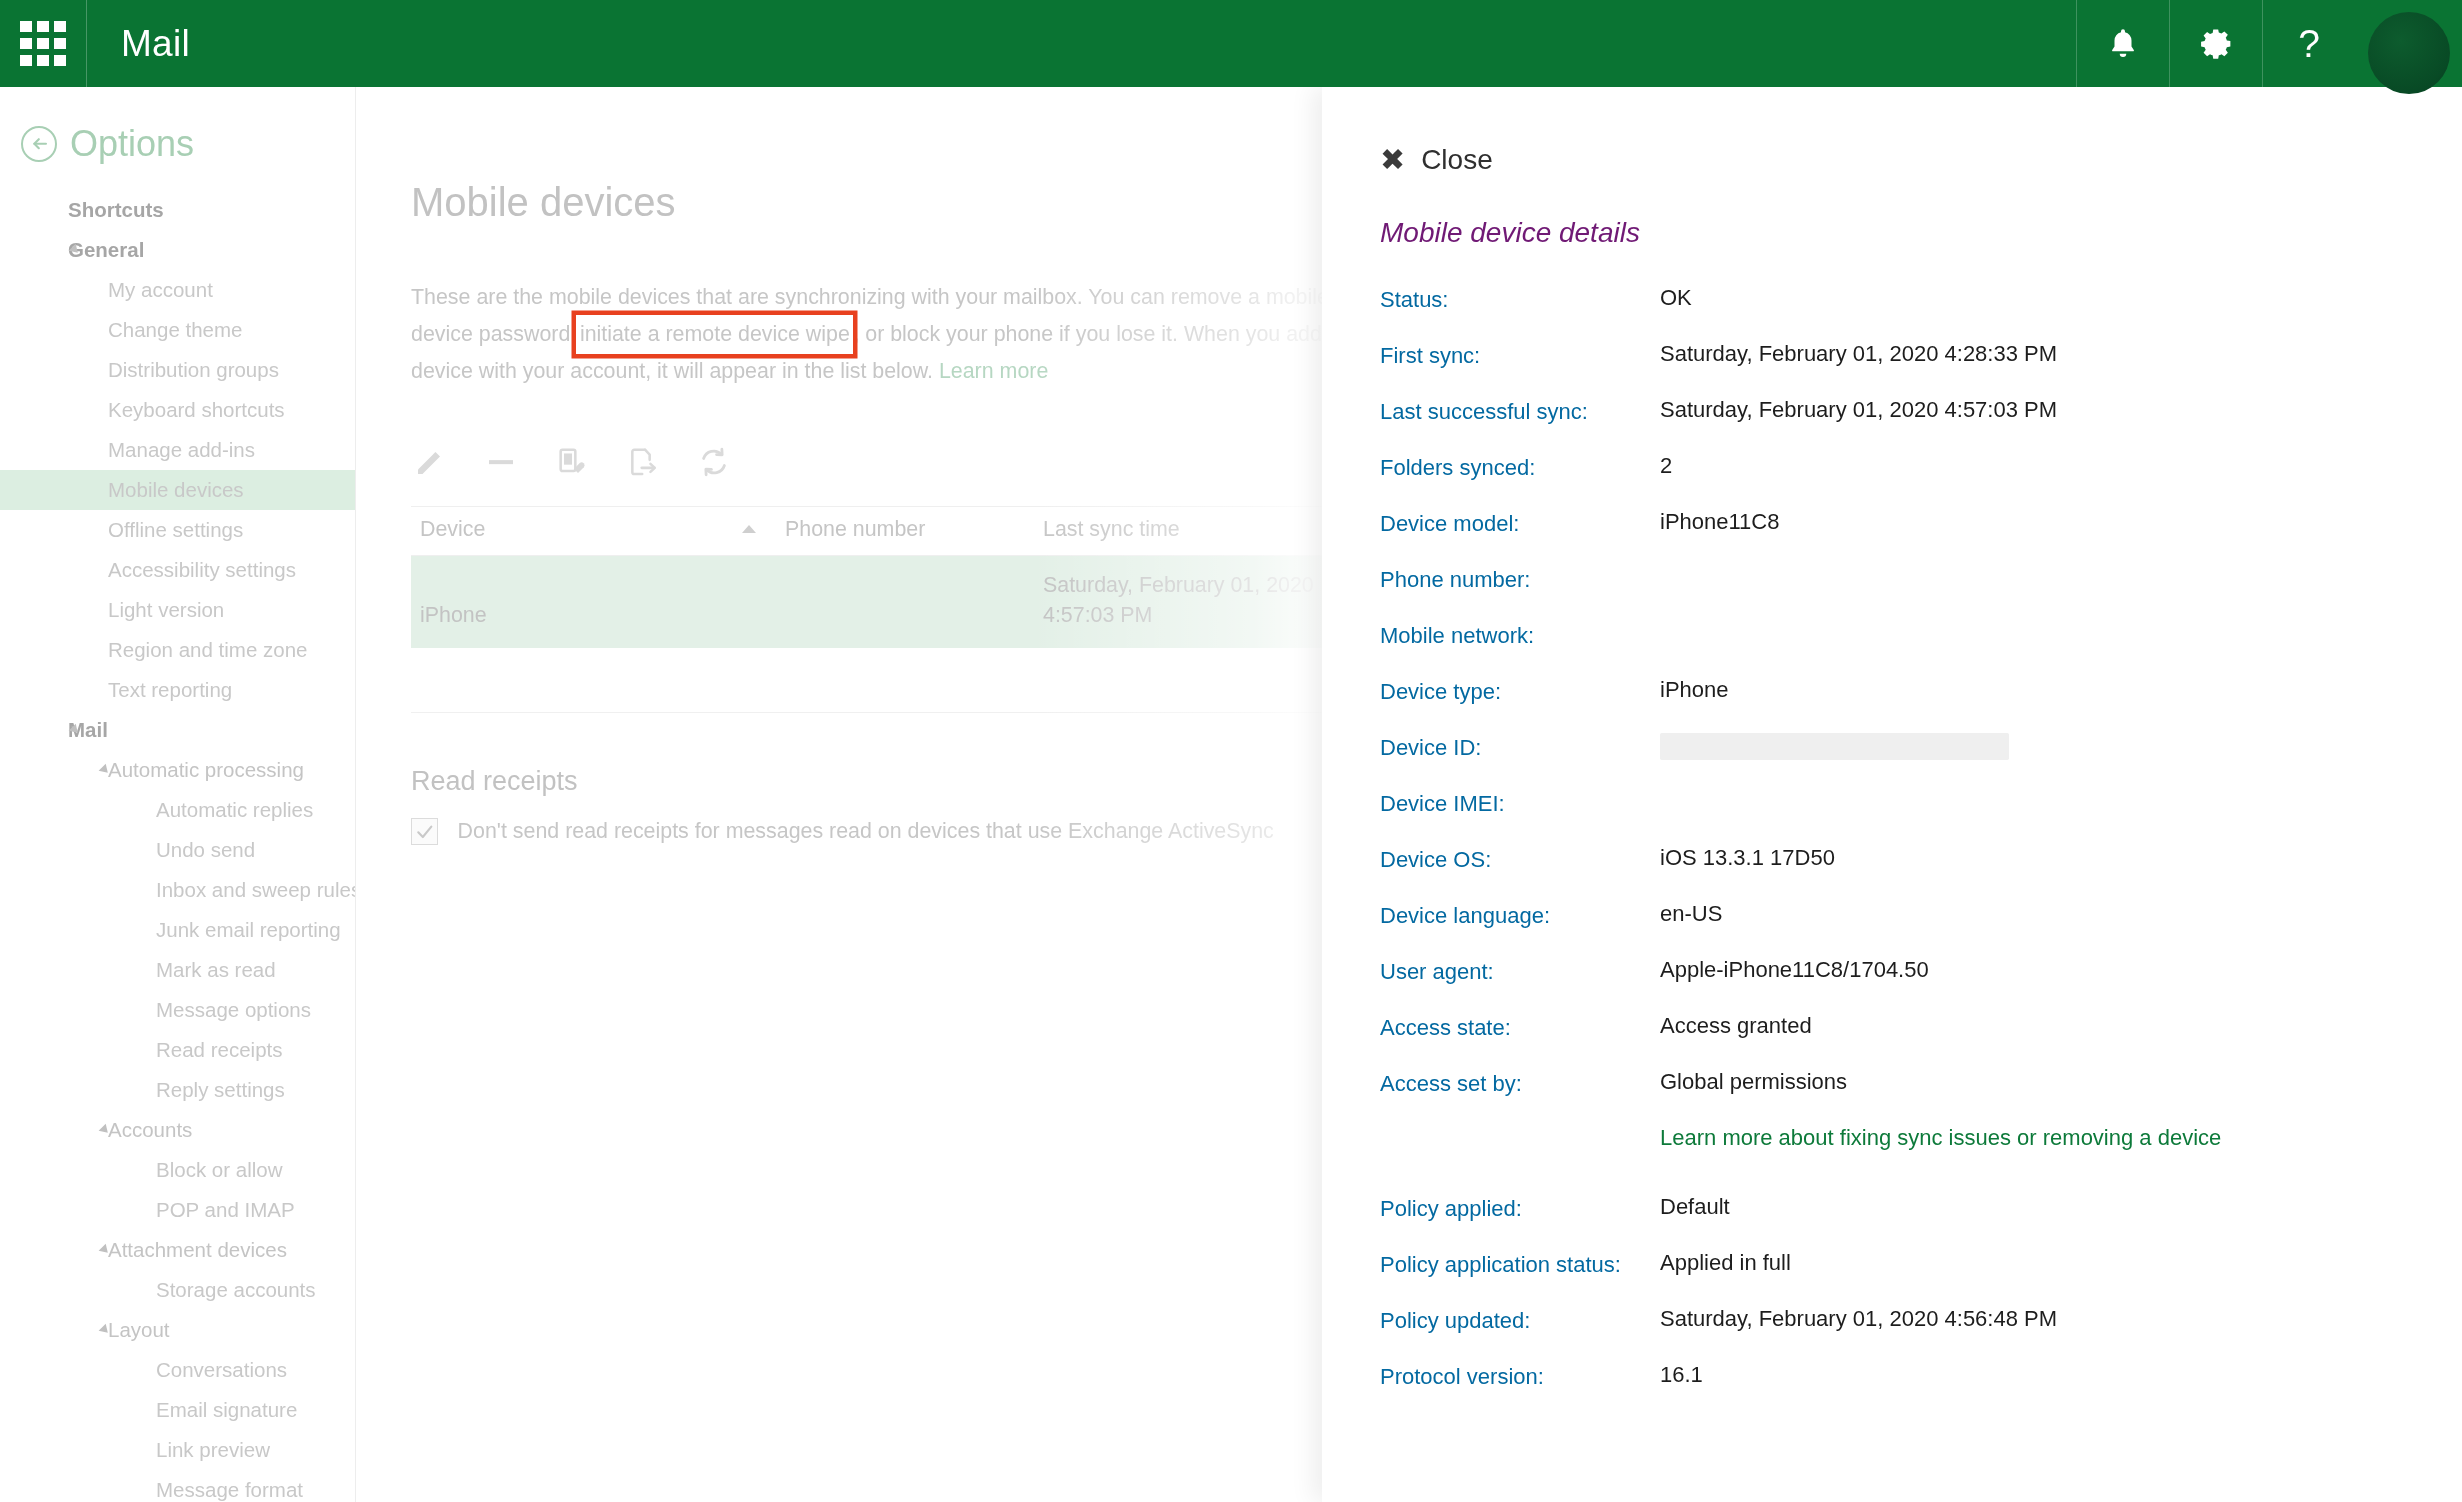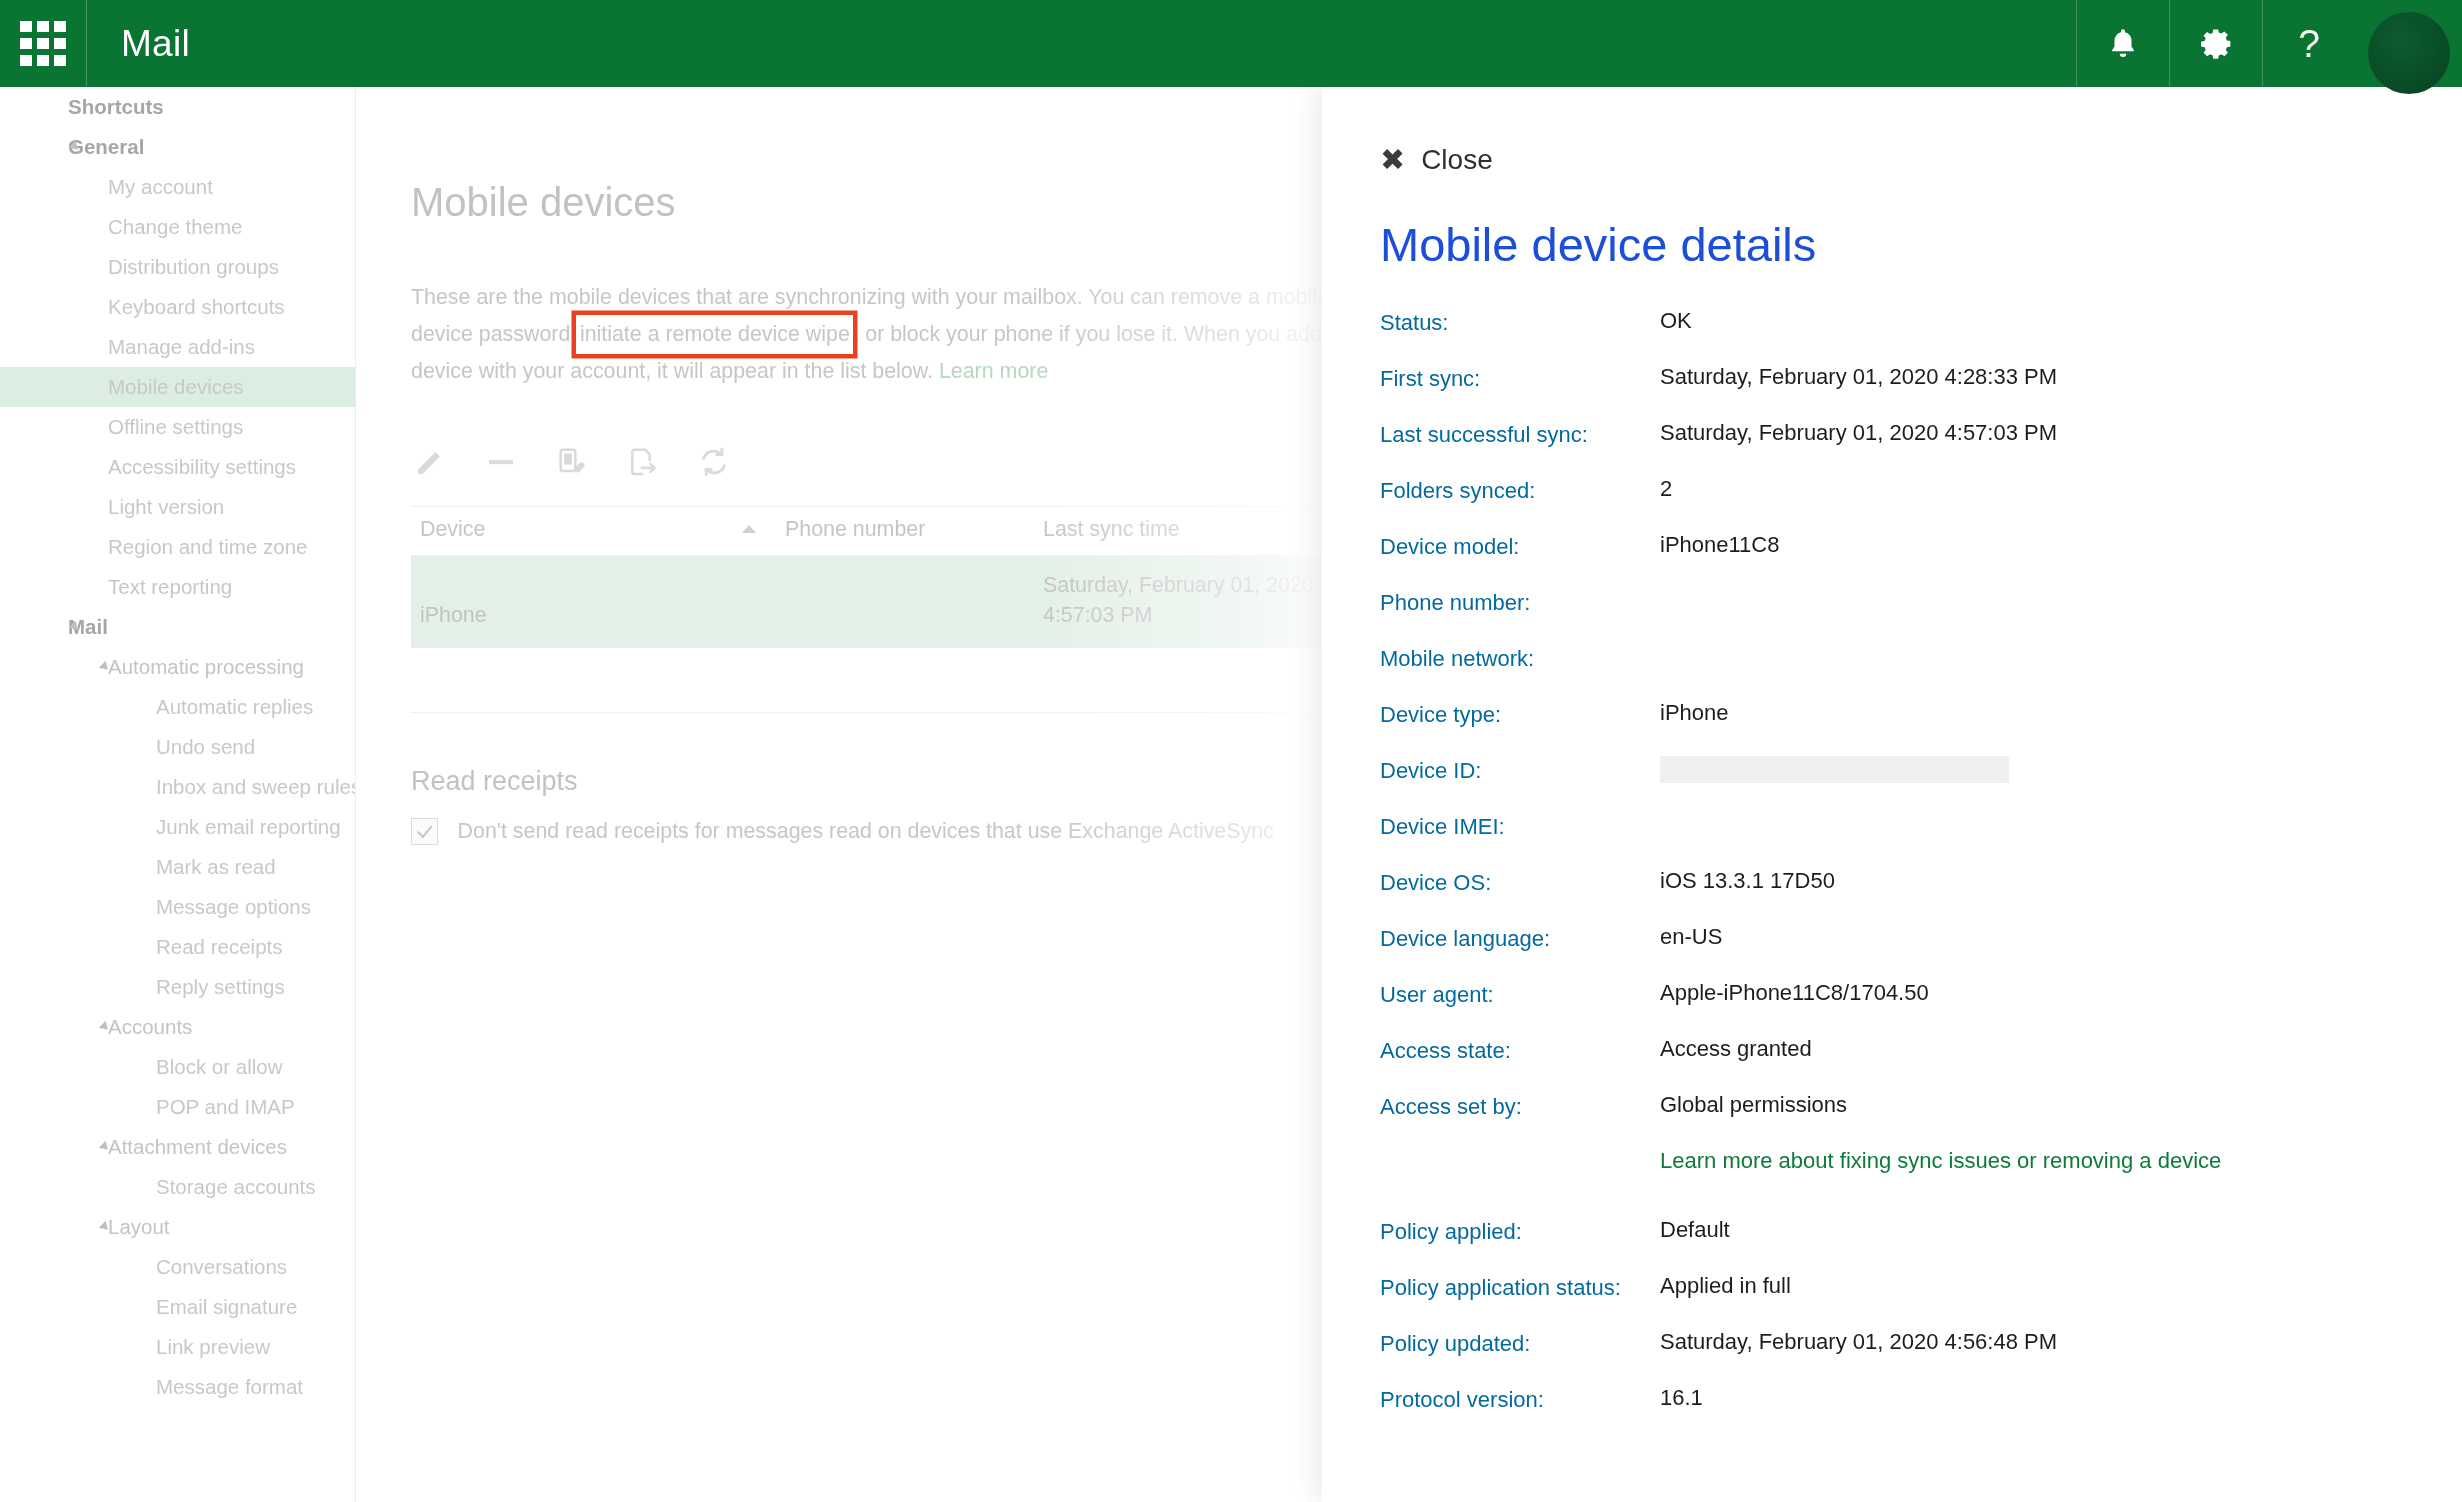--- a/index.html
+++ b/index.html
@@ -219,21 +219,21 @@
   .close-row {
     display: flex; align-items: center; gap: 16px;
     margin: 57px 0 0 58px;
     cursor: pointer;
     width: 178px;
   }
   .close-x { font-size: 30px; color: #3b3b3b; line-height: 1; font-weight: 700; }
   .close-label { font-size: 28px; color: #2f2f2f; }
   .panel-title {
     margin: 41px 0 0 58px;
-    font-size: 47px; font-weight: 400; color: #1d4ed8;
+    font-size: 28px; font-weight: 400; color: #701a75; font-style: italic;
   }
   .detail-list { margin: 36px 0 0 58px; }
   .detail-row {
     display: flex;
     min-height: 56px;
     align-items: flex-start;
   }
   .detail-key {
     width: 280px; flex: none;
     font-size: 22px; color: #0369a1;
@@ -289,20 +289,29 @@
   </div>
   <div class="top-icon-btn">
     <span class="qmark">?</span>
   </div>
   <div class="avatar-wrap">
     <div class="avatar"></div>
   </div>
 </div>
 
 <div class="sidebar">
+  <div class="options-header">
+    <span class="back-circle">
+      <svg width="21.4" height="21.4" viewBox="0 0 24 24" fill="none" stroke="#a8cfb4" stroke-width="2.4" stroke-linecap="round" stroke-linejoin="round">
+        <line x1="19" y1="12" x2="6" y2="12"></line>
+          <polyline points="11,7 6,12 11,17"></polyline>
+      </svg>
+    </span>
+    <span class="options-label">Options</span>
+  </div>
   <div class="nav-list" id="nav-list">
       <div class="nav-item lvl0 group">
         <span>Shortcuts</span>
       </div>
       <div class="nav-item lvl0 group">
         <span class="caret caret-l0"></span>
         <span>General</span>
       </div>
       <div class="nav-item lvl1">
         <span>My account</span>

